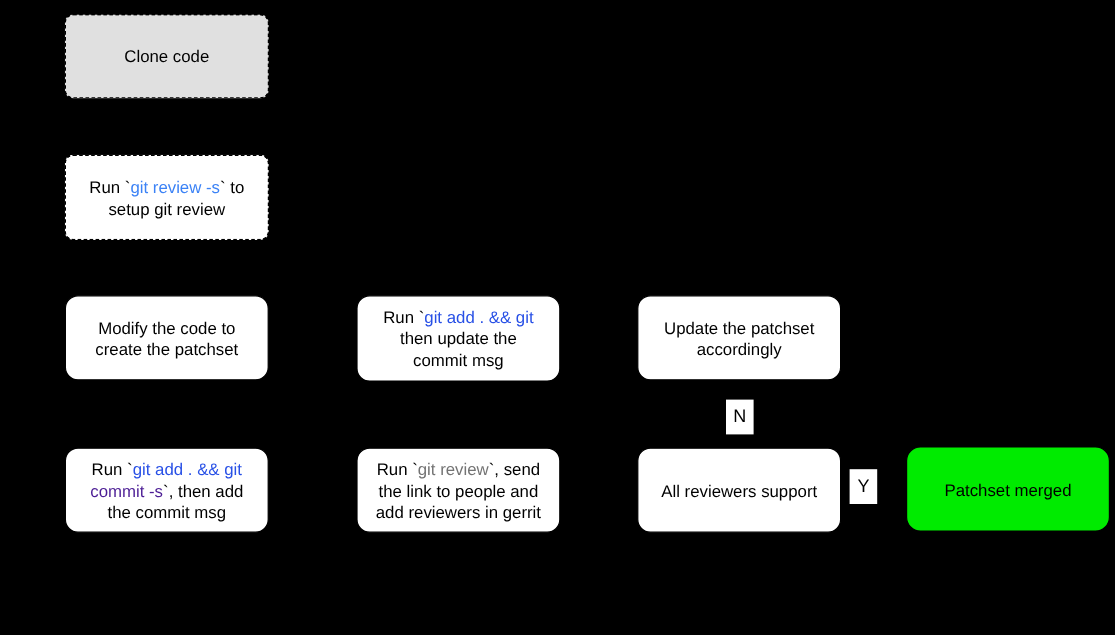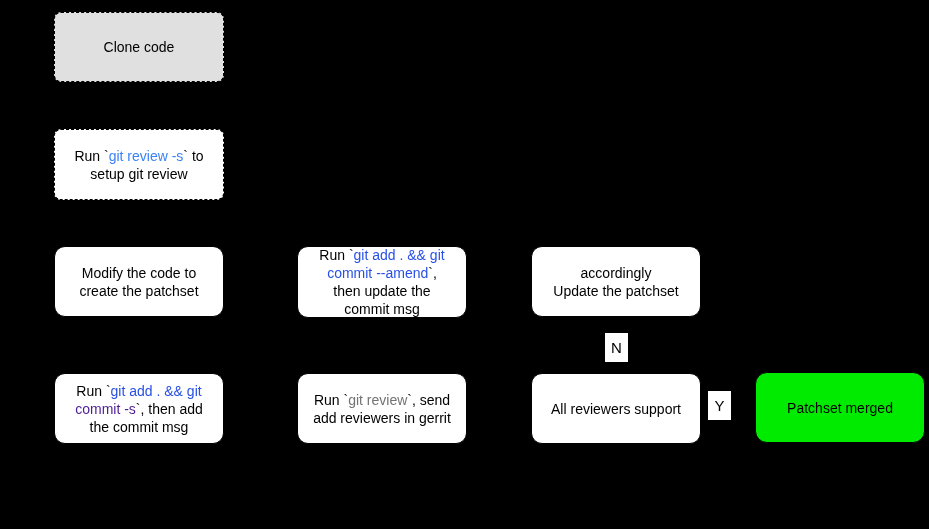--- a/index.html
+++ b/index.html
@@ -76,35 +76,35 @@
       <div class="node" style="left: 54px; top: 373px; width: 170px; height: 71px; background: rgb(255, 255, 255);">
         <div class="node-text">
           <div class="line"><span>Run `</span><span style="color: rgb(40, 80, 230);">git add . &amp;&amp; git</span></div>
           <div class="line"><span style="color: #4c1d95;">commit -s</span><span>`, then add</span></div>
           <div class="line"><span>the commit msg</span></div>
         </div>
       </div>
       <div class="node" style="left: 297px; top: 246px; width: 170px; height: 72px; background: rgb(255, 255, 255);">
         <div class="node-text">
           <div class="line"><span>Run `</span><span style="color: rgb(40, 80, 230);">git add . &amp;&amp; git</span></div>
-          <div class="line"><span style="color: rgb(40, 80, 230);">commit --amend</span><span>`,</span></div>
           <div class="line"><span>then update the</span></div>
           <div class="line"><span>commit msg</span></div>
         </div>
       </div>
       <div class="node" style="left: 297px; top: 373px; width: 170px; height: 71px; background: rgb(255, 255, 255);">
         <div class="node-text">
           <div class="line"><span>Run `</span><span style="color: #737373;">git review</span><span>`, send</span></div>
+          <div class="line"><span>the link to people and</span></div>
           <div class="line"><span>add reviewers in gerrit</span></div>
         </div>
       </div>
       <div class="node" style="left: 531px; top: 246px; width: 170px; height: 71px; background: rgb(255, 255, 255);">
         <div class="node-text">
+          <div class="line"><span>Update the patchset</span></div>
           <div class="line"><span>accordingly</span></div>
-          <div class="line"><span>Update the patchset</span></div>
         </div>
       </div>
       <div class="node" style="left: 531px; top: 373px; width: 170px; height: 71px; background: rgb(255, 255, 255);">
         <div class="node-text">
           <div class="line"><span>All reviewers support</span></div>
         </div>
       </div>
       <div class="node" style="left: 755px; top: 372px; width: 170px; height: 71px; background: rgb(0, 235, 0); border-radius: 12px;">
         <div class="node-text">
           <div class="line"><span>Patchset merged</span></div>

